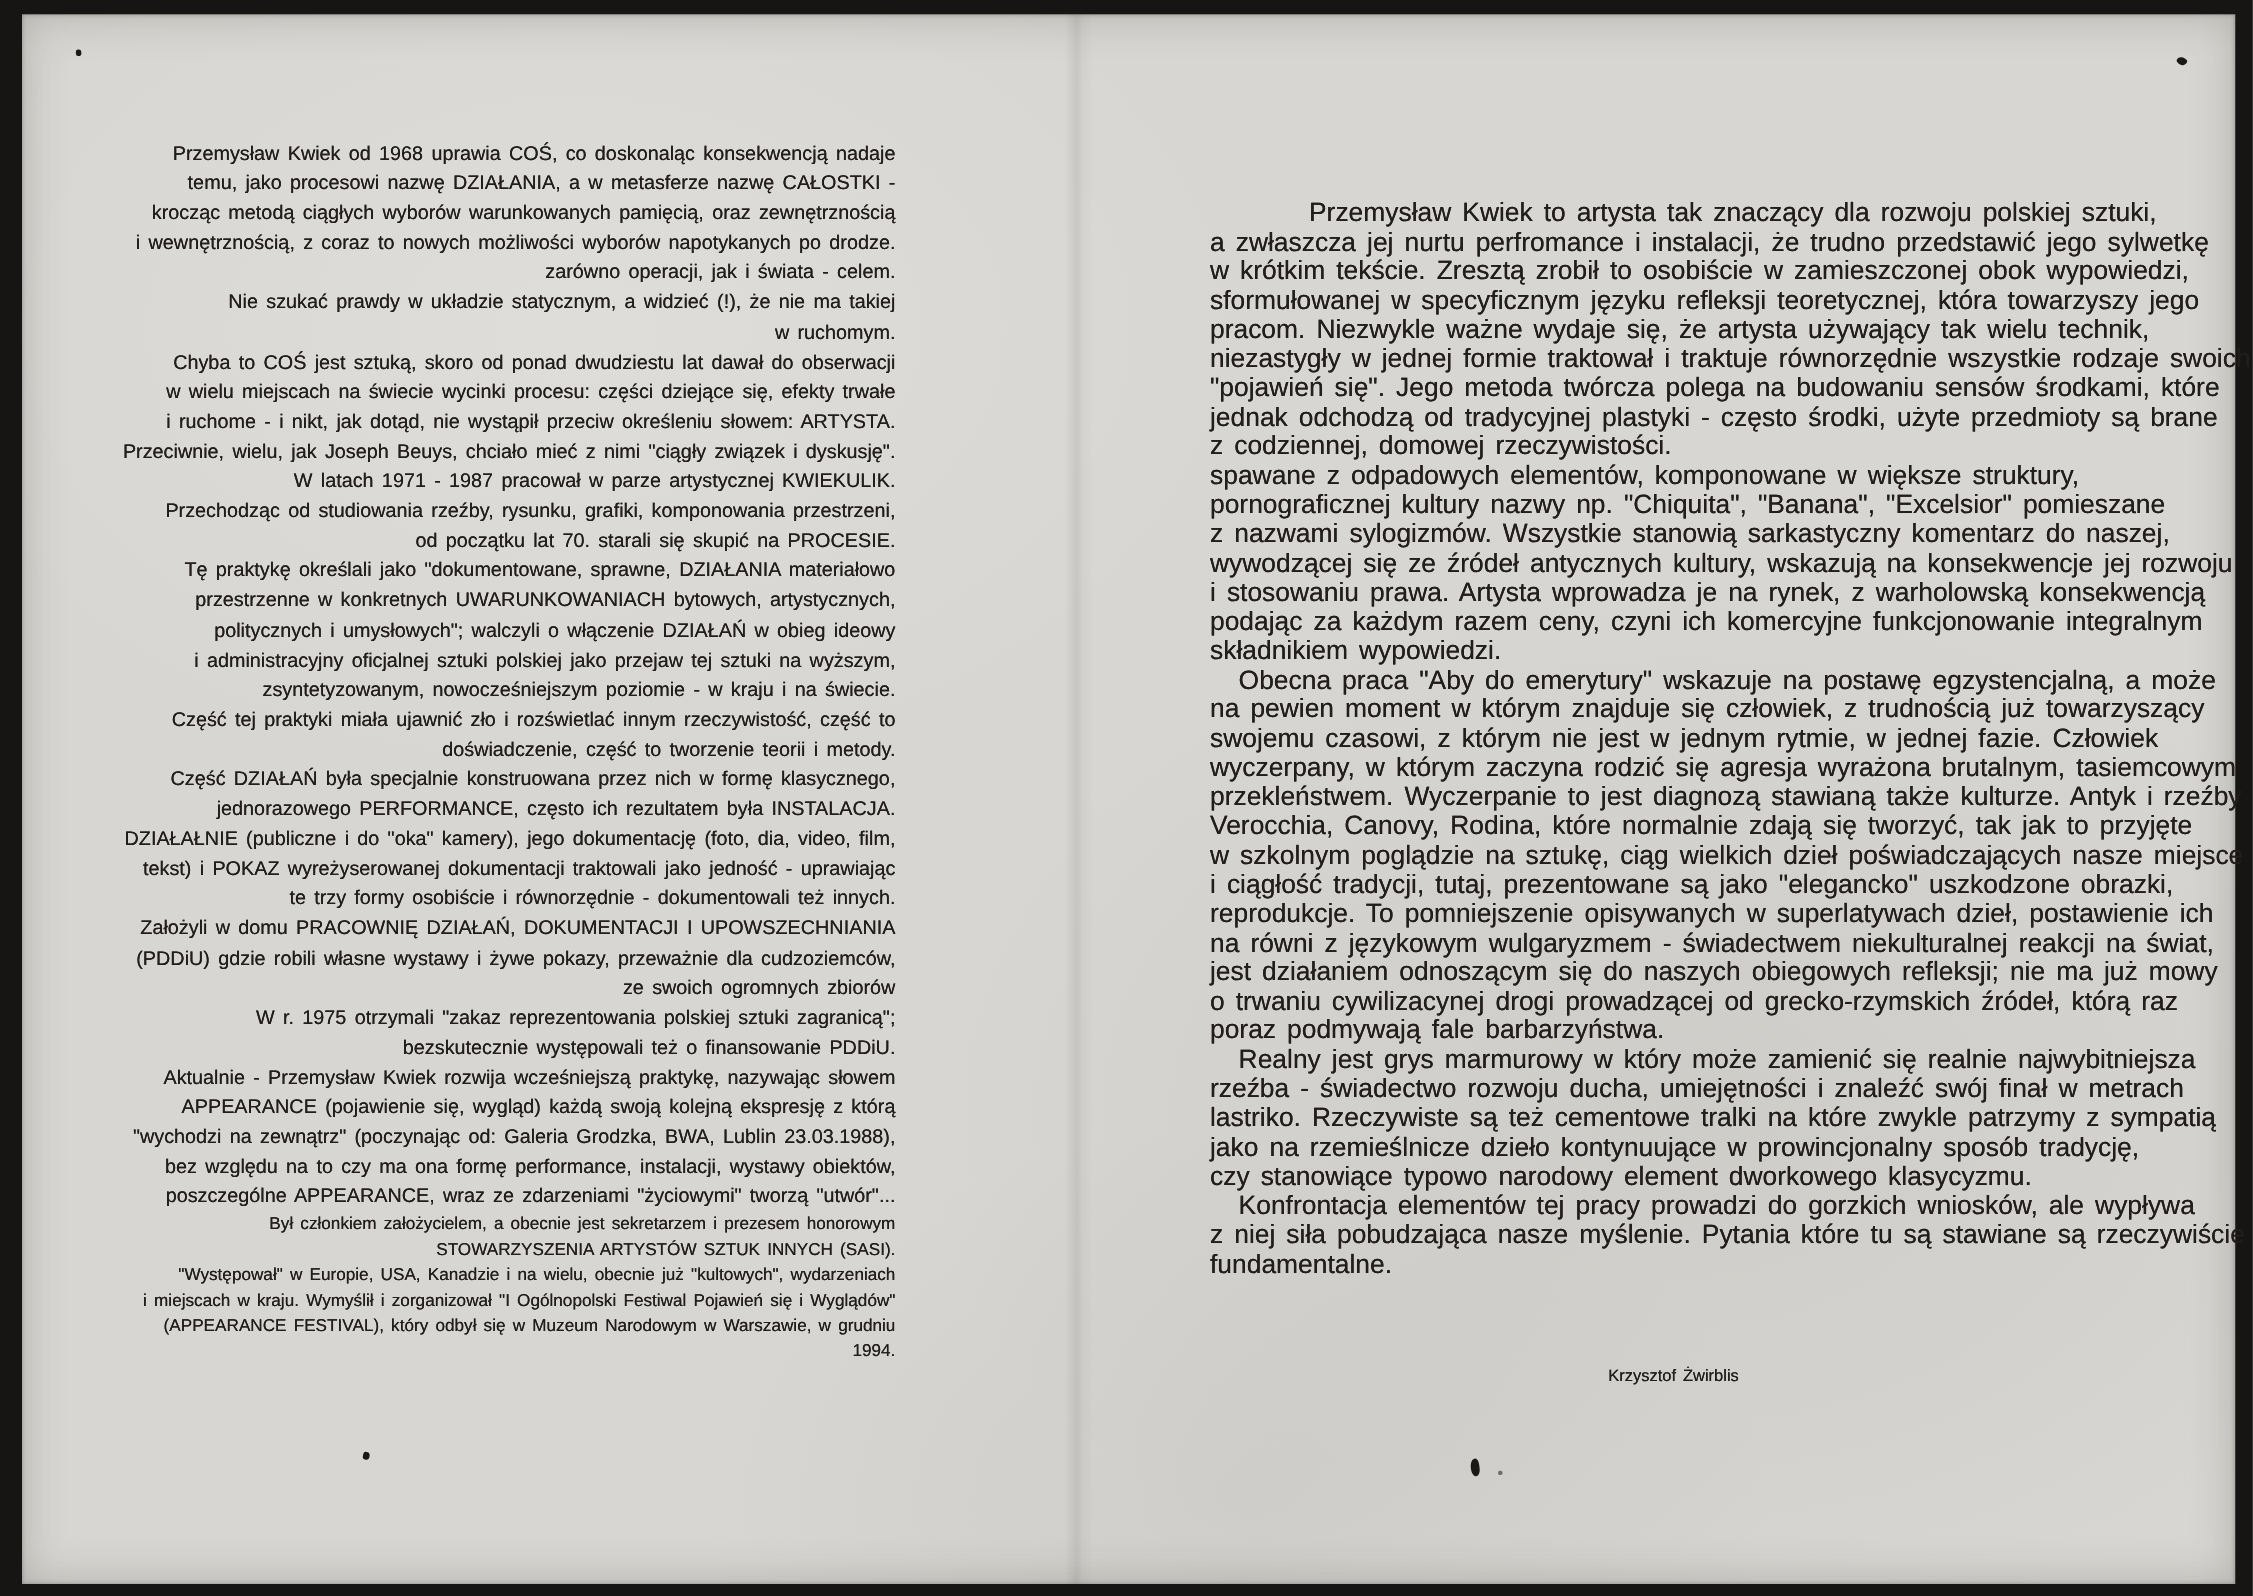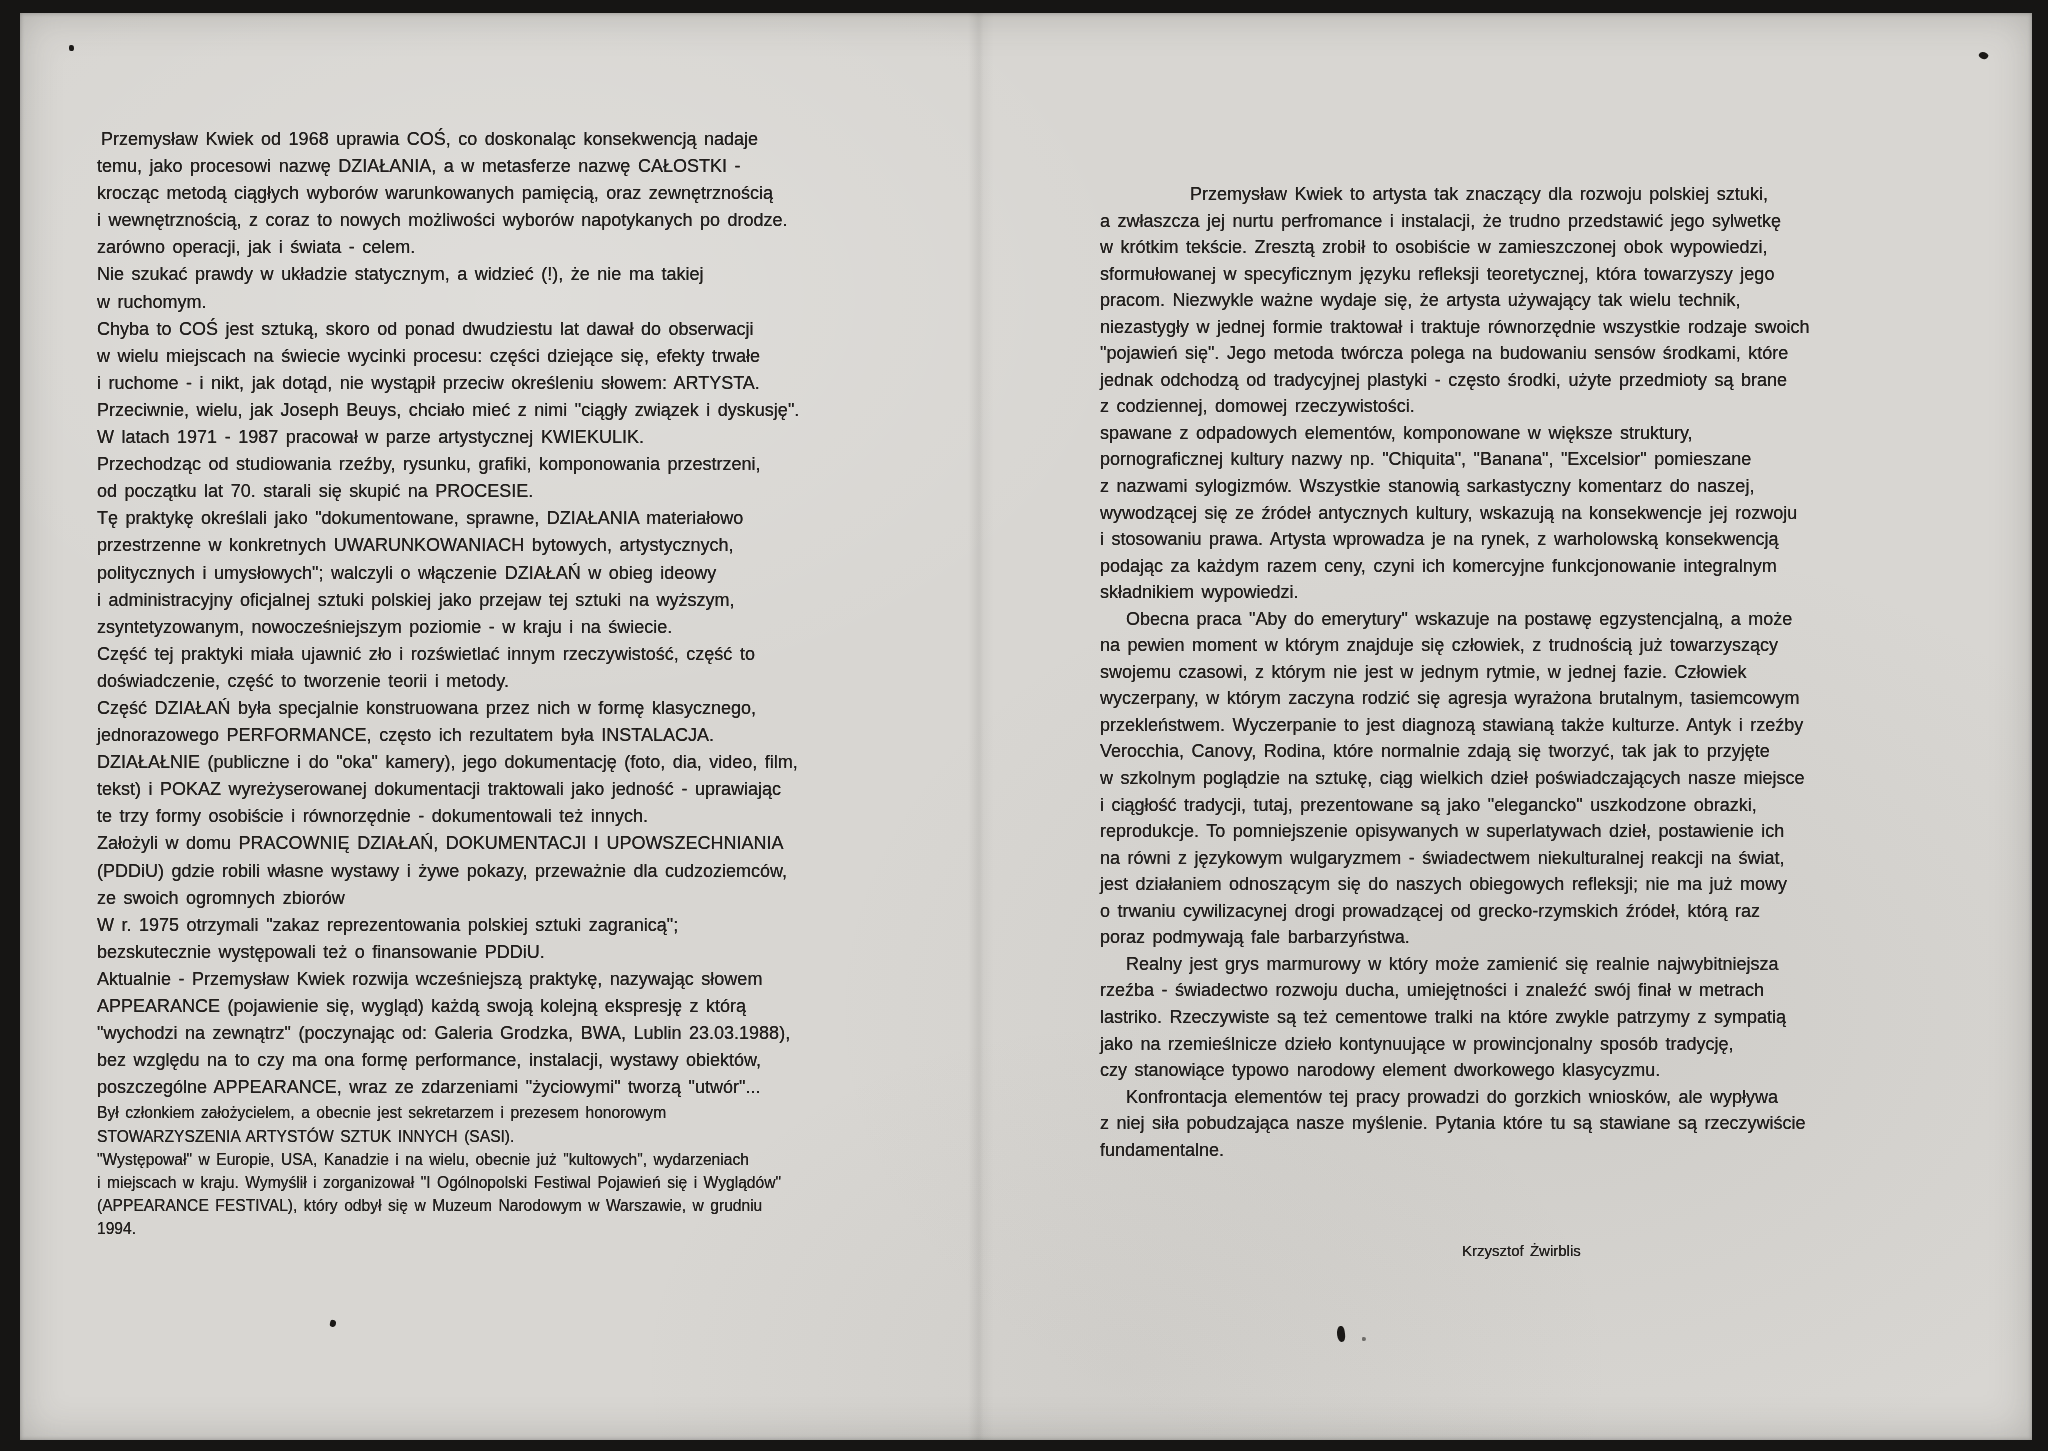--- a/index.html
+++ b/index.html
@@ -20,25 +20,25 @@
   .fold{
     position:absolute;top:0;bottom:0;left:948px;width:26px;pointer-events:none;
     background:linear-gradient(to right, rgba(0,0,0,0) 0%, rgba(0,0,0,0.07) 38%, rgba(90,88,84,0.12) 46%, rgba(0,0,0,0.03) 60%, rgba(0,0,0,0) 100%);
   }
   .textcol{position:absolute;color:var(--ink,#211e1c);}
   .ln{
     white-space:nowrap;
     word-spacing:0.14em;
     text-shadow:0 0 0.55px currentColor;
   }
-  .pg-left{left:97px;top:126px;width:717px;}
+  .pg-left{left:97px;top:126px;width:717px;text-align:right;}
   .pg-left .ln{font-size:18px;line-height:27.1px;}
   .pg-left .ln.small{font-size:15.6px;line-height:23.2px;}
   .pg-right{left:1100px;top:181px;width:892px;}
-  .pg-right .ln{font-size:18px;line-height:26.55px;}
+  .pg-right .ln{font-size:24px;line-height:26.55px;}
   .signature{
     position:absolute;left:1462px;top:1242px;
     font-size:15px;color:var(--ink,#211e1c);
     word-spacing:0.14em;text-shadow:0 0 0.5px currentColor;
   }
   
   .speck{position:absolute;background:#1b1917;border-radius:40% 60% 55% 45%;}
   .speck.tl{left:69px;top:45px;width:5px;height:6px;}
   .speck.tr{left:1979px;top:52px;width:9px;height:7px;transform:rotate(35deg);border-radius:70% 30% 60% 40%;}
   .speck.bl{left:330px;top:1320px;width:6px;height:7px;transform:rotate(12deg);}

